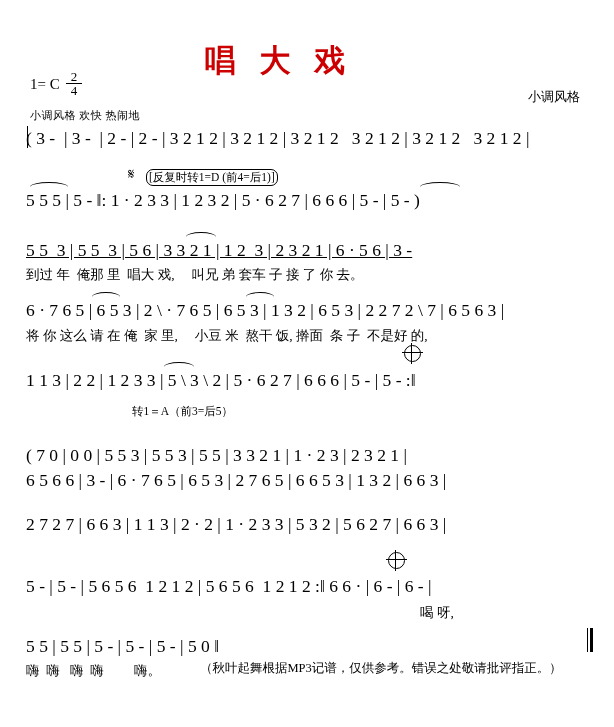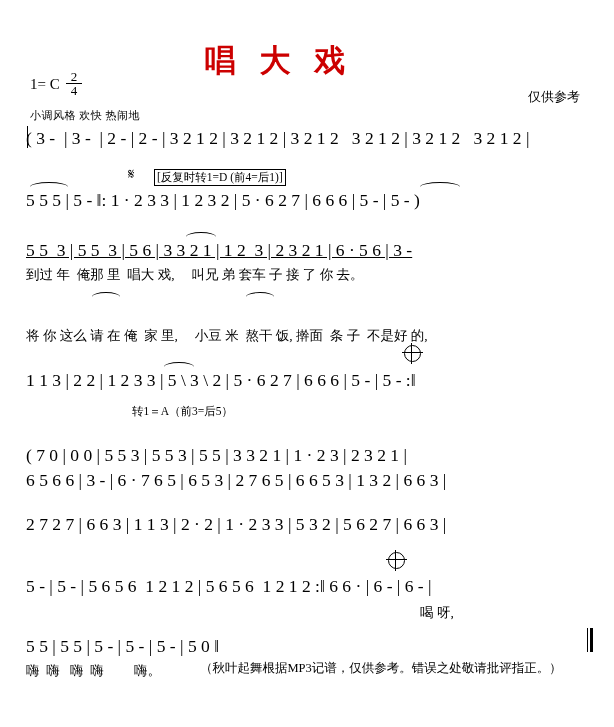--- a/index.html
+++ b/index.html
@@ -155,37 +155,38 @@
 <div class="sheet">
 
   <div class="title">唱 大 戏</div>
 
   <div class="key-sig">1= C</div>
   <div class="meter">
     <span class="num">2</span>
     <span class="den">4</span>
   </div>
 
-  <div class="composer">仅供参考</div>
+  <div class="composer">小调风格</div>
   <div class="style-note">小调风格 欢快 热闹地</div>
 
   <div class="row" style="top:128px;">( 3 -  | 3 -  | 2 - | 2 - | 3 2 1 2 | 3 2 1 2 | 3 2 1 2   3 2 1 2 | 3 2 1 2   3 2 1 2 |</div>
   <div class="vline" style="left:27px; top:126px; width:1.2px; height:22px;"></div>
 
   <div class="segno" style="left:128px; top:166px;">𝄋</div>
-  <div class="boxed" style="left:154px; top:169px;">[反复时转1=D (前4=后1)]</div>
+  <div class="boxed" style="left:146px; top:169px;border-radius:7px;">[反复时转1=D (前4=后1)]</div>
 
   <div class="row" style="top:190px;">5 5 5 | 5 - ‖: 1 · 2 3 3 | 1 2 3 2 | 5 · 6 2 7 | 6 6 6 | 5 - | 5 - )</div>
   <div class="tie" style="left:30px; top:182px; width:38px;"></div>
   <div class="tie" style="left:420px; top:182px; width:40px;"></div>
 
   <div class="row" style="top:240px;text-decoration:underline;">5 5  3 | 5 5  3 | 5 6 | 3 3 2 1 | 1 2  3 | 2 3 2 1 | 6 · 5 6 | 3 -</div>
   <div class="lyr" style="top:266px;">到过 年  俺那 里  唱大 戏,     叫兄 弟 套车 子 接 了 你 去。</div>
   <div class="tie" style="left:186px; top:232px; width:30px;"></div>
 
+  <div class="row" style="top:300px;">6 · 7 6 5 | 6 5 3 | 2 \ · 7 6 5 | 6 5 3 | 1 3 2 | 6 5 3 | 2 2 7 2 \ 7 | 6 5 6 3 |</div>
   <div class="lyr" style="top:327px;">将 你 这么 请 在 俺  家 里,     小豆 米  熬干 饭, 擀面  条 子  不是好 的,</div>
   <div class="tie" style="left:92px; top:292px; width:28px;"></div>
   <div class="tie" style="left:246px; top:292px; width:28px;"></div>
 
   <div class="coda" style="left:404px; top:345px;"></div>
 
   <div class="row" style="top:370px;">1 1 3 | 2 2 | 1 2 3 3 | 5 \ 3 \ 2 | 5 · 6 2 7 | 6 6 6 | 5 - | 5 - :‖</div>
   <div class="tie" style="left:164px; top:362px; width:30px;"></div>
 
   <div class="small-note" style="left:132px; top:404px;">转1＝A（前3=后5）</div>

